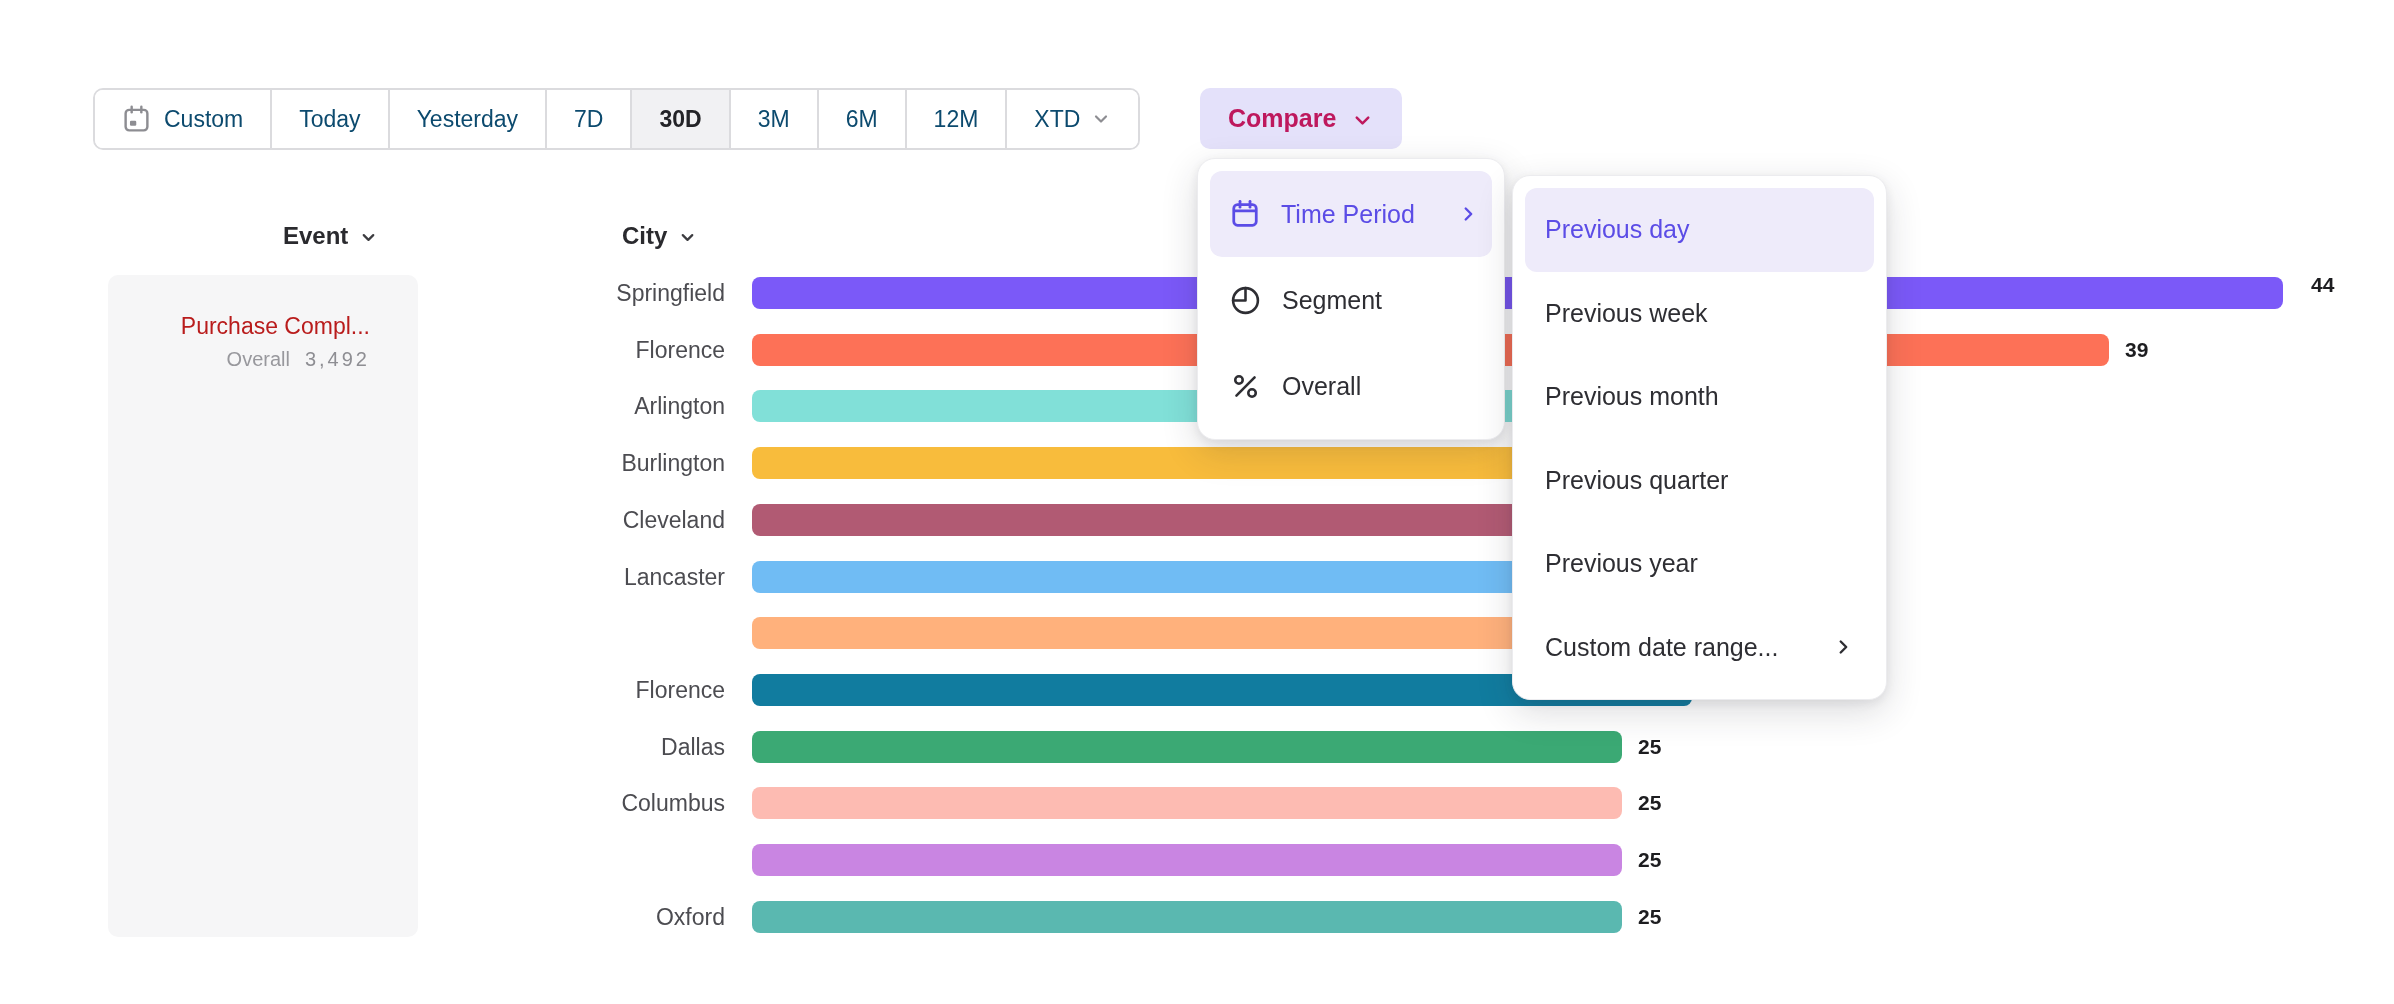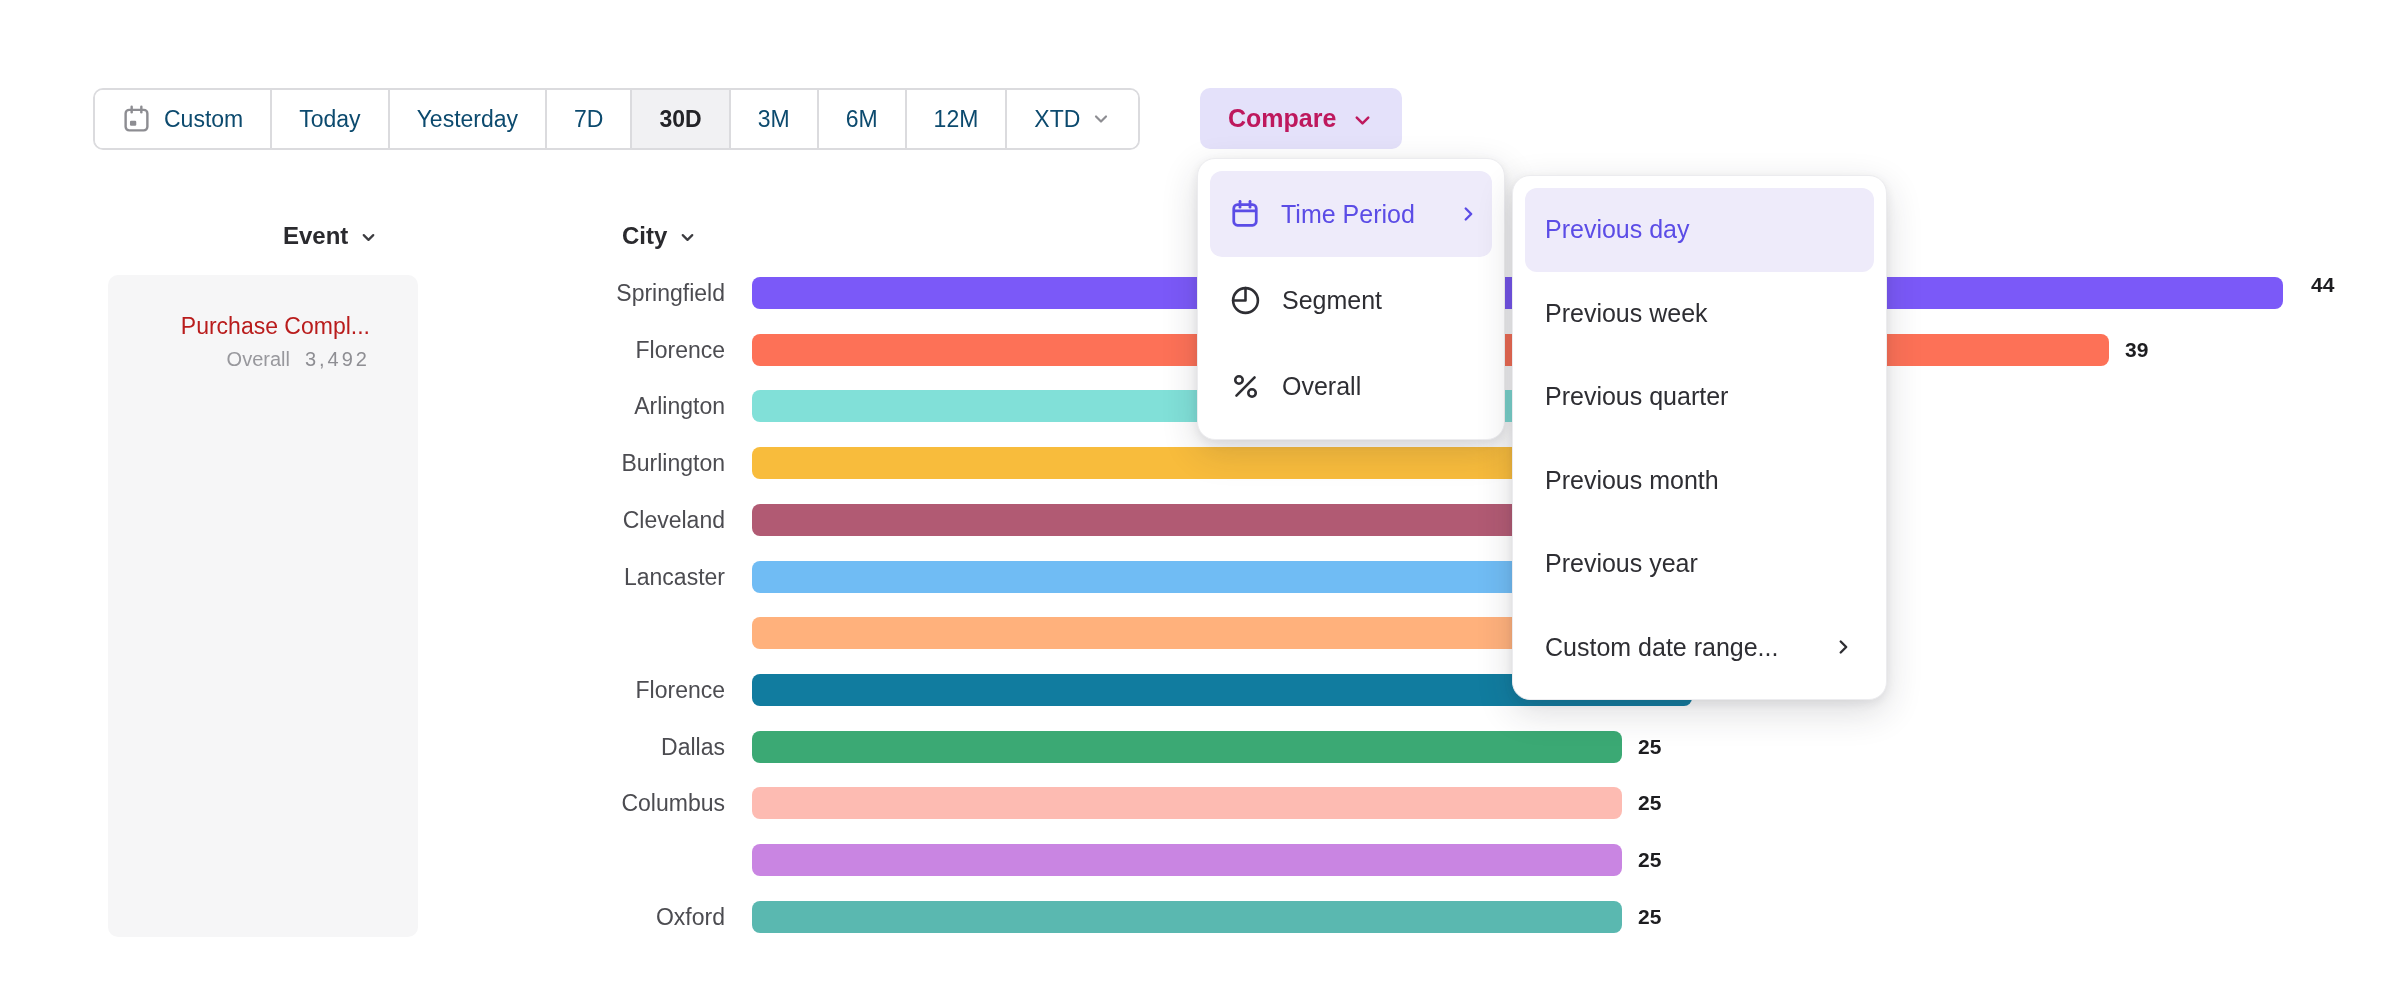--- a/index.html
+++ b/index.html
@@ -238,24 +238,24 @@
     </div>
   </div>
 <div class="menu" id="tp-submenu">
     <div class="menu-item highlighted">
       <span>Previous day</span>
     </div>
     <div class="menu-item">
       <span>Previous week</span>
     </div>
     <div class="menu-item">
+      <span>Previous month</span>
+    </div>
+    <div class="menu-item">
       <span>Previous quarter</span>
-    </div>
-    <div class="menu-item">
-      <span>Previous month</span>
     </div>
     <div class="menu-item">
       <span>Previous year</span>
     </div>
     <div class="menu-item">
       <span>Custom date range...</span>
       <span class="spacer"></span>
       <span class="chev-r">
         <svg width="22" height="22" viewBox="0 0 24 24" fill="none" stroke="currentColor" stroke-width="2.6" stroke-linecap="round" stroke-linejoin="round">
           <path d="M9.5 6 l6 6 -6 6"></path>

